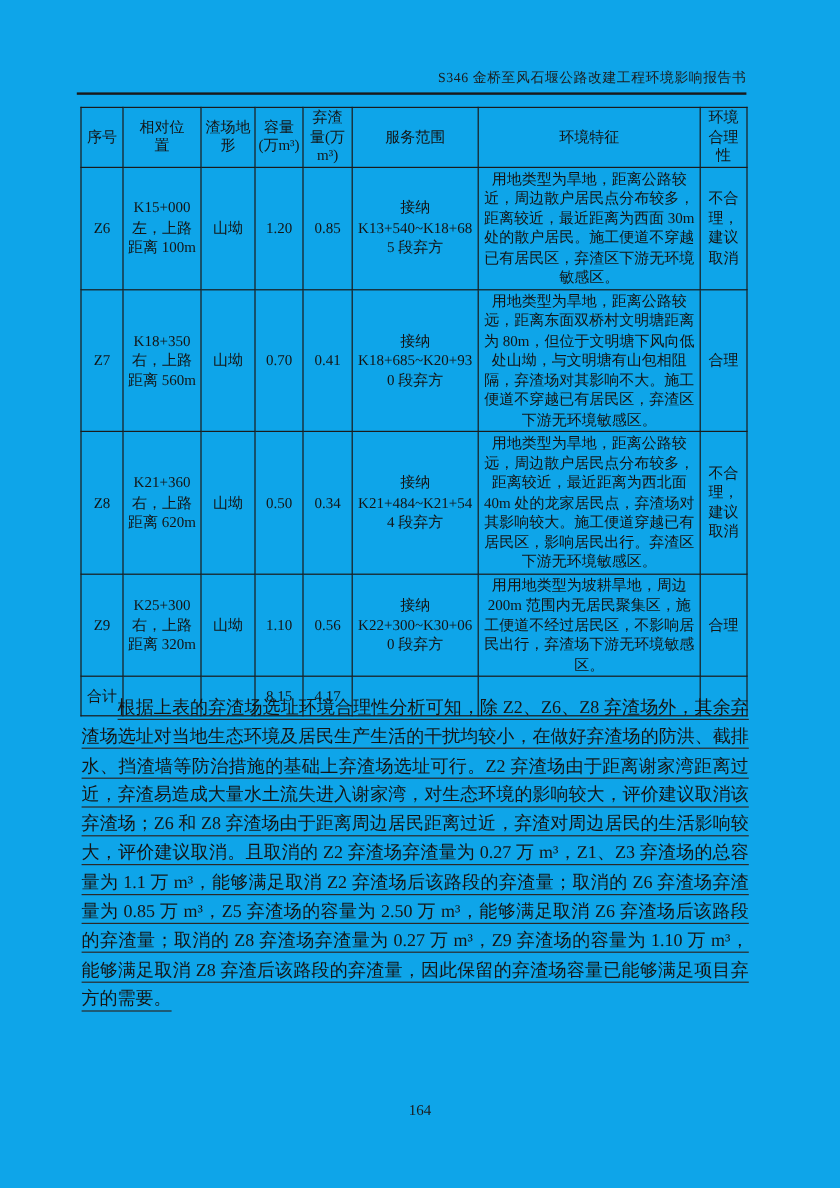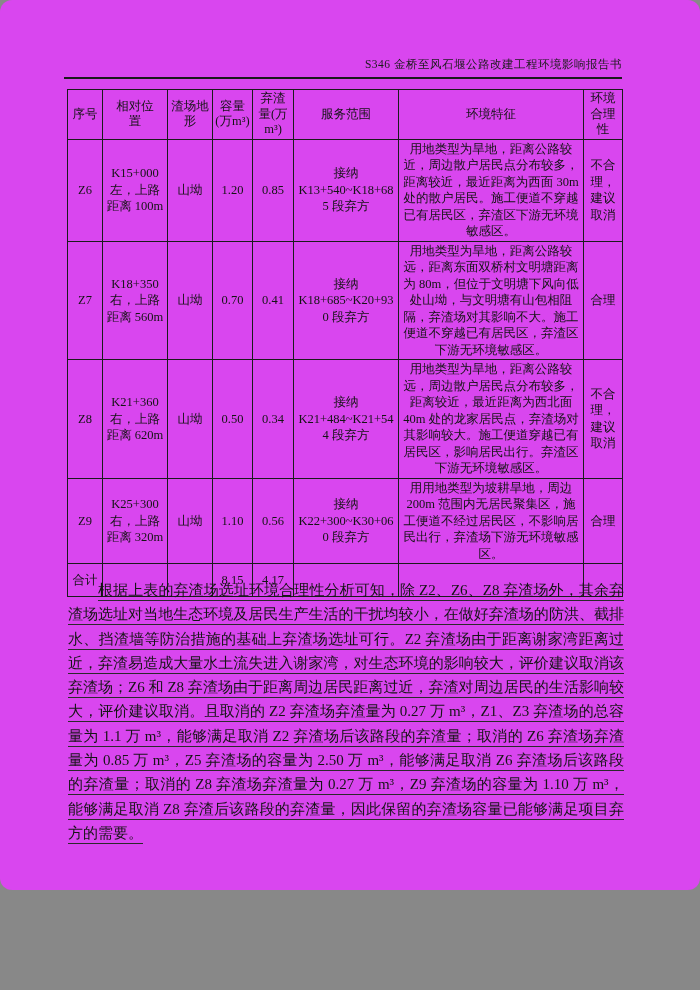--- a/index.html
+++ b/index.html
@@ -1,25 +1,24 @@
 <!DOCTYPE html>
 <html><head>
 <meta charset="utf-8">
 <style>
   html, body { margin: 0; padding: 0; background: #888; }
   .page {
     position: relative;
     width: 700px;
-    height: 890px;
+    height: 990px;
     margin: 0 auto;
-    background: #d946ef;
+    background: #0ea5e9;
     color: #161616;
     font-family: "Liberation Serif", "DejaVu Serif", serif;
     overflow: hidden;
-    border-radius: 12px;
   }
   
   .running-header {
     position: absolute;
     top: 57px; left: 67px; width: 555px;
     text-align: right;
     font-size: 11.5px;
     letter-spacing: 0.5px;
     color: #1c1c1c;
   }
@@ -196,14 +195,15 @@
         <td></td>
         <td></td>
       </tr>
     </tbody>
   </table>
 
   <div class="body-text">
     <p>根据上表的弃渣场选址环境合理性分析可知，除 Z2、Z6、Z8 弃渣场外，其余弃渣场选址对当地生态环境及居民生产生活的干扰均较小，在做好弃渣场的防洪、截排水、挡渣墙等防治措施的基础上弃渣场选址可行。Z2 弃渣场由于距离谢家湾距离过近，弃渣易造成大量水土流失进入谢家湾，对生态环境的影响较大，评价建议取消该弃渣场；Z6 和 Z8 弃渣场由于距离周边居民距离过近，弃渣对周边居民的生活影响较大，评价建议取消。且取消的 Z2 弃渣场弃渣量为 0.27 万 m³，Z1、Z3 弃渣场的总容量为 1.1 万 m³，能够满足取消 Z2 弃渣场后该路段的弃渣量；取消的 Z6 弃渣场弃渣量为 0.85 万 m³，Z5 弃渣场的容量为 2.50 万 m³，能够满足取消 Z6 弃渣场后该路段的弃渣量；取消的 Z8 弃渣场弃渣量为 0.27 万 m³，Z9 弃渣场的容量为 1.10 万 m³，能够满足取消 Z8 弃渣后该路段的弃渣量，因此保留的弃渣场容量已能够满足项目弃方的需要。</p>
   </div>
 
+  <div class="page-number">164</div>
 
 </div>
 
 </body></html>

